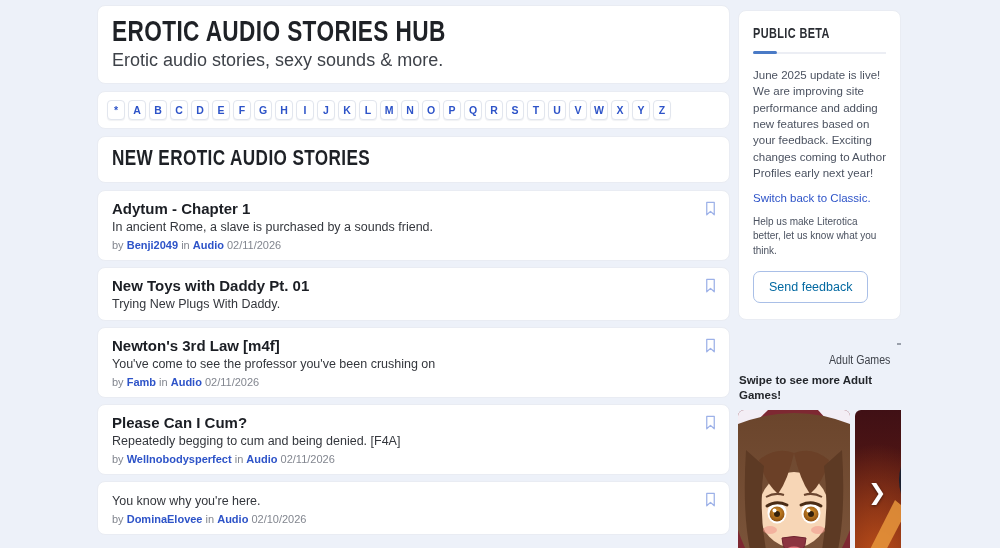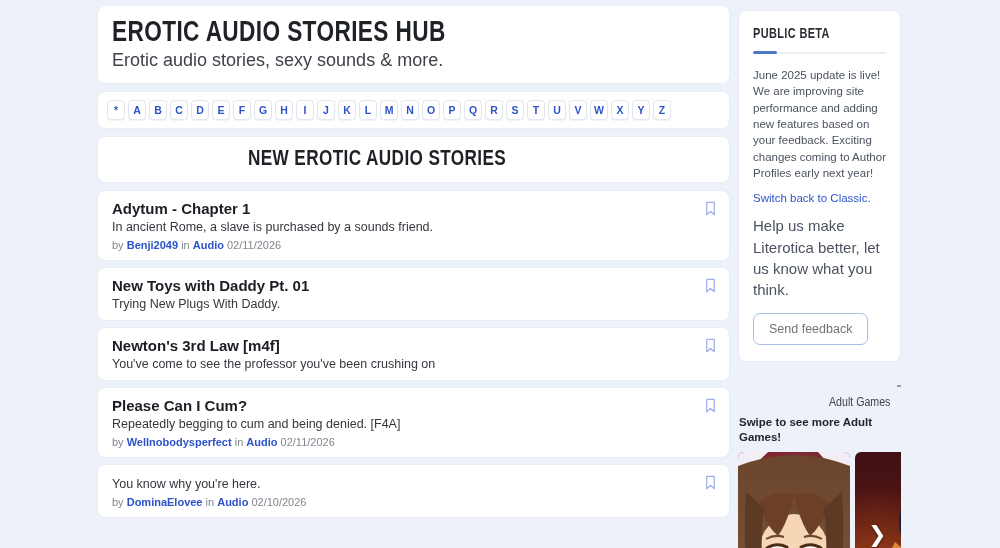--- a/index.html
+++ b/index.html
@@ -25,41 +25,41 @@
 
   
   .alpha-card{padding:8px 9px;display:flex;gap:3px;flex-wrap:nowrap;}
   .alpha-btn{
     width:18px;height:20px;flex:none;border:1px solid #e2e6ee;border-radius:4px;background:#fff;
     color:#2d53c8;font-weight:bold;font-size:10.5px;display:flex;align-items:center;justify-content:center;
     box-shadow:0 1px 1px rgba(20,30,60,.06);padding:0;font-family:inherit;cursor:pointer;
   }
 
   
-  .section-card{padding:8px 14px 11px;text-align:center;}
+  .section-card{padding:8px 14px 11px;}
   h2{margin:0;font-size:22px;color:#1e2126;font-weight:bold;}
 
   
   .stories-list{display:flex;flex-direction:column;gap:6px;}
   .story-card{padding:9px 36px 9px 14px;position:relative;}
   .story-title{font-size:15px;font-weight:bold;color:#1b1e24;cursor:pointer;}
   .story-desc{font-size:12.5px;color:#34373d;margin-top:3px;}
   .story-byline{font-size:11px;color:#82868f;margin-top:5px;}
   .blue-link{color:#2d53c8;font-weight:bold;text-decoration:none;cursor:pointer;}
   .bookmark{position:absolute;top:9px;right:11px;cursor:pointer;line-height:0;}
 
   
   .beta-card{padding:14px 14px 16px;}
   h3{margin:0;font-size:14px;color:#2a2d33;font-weight:bold;}
   .beta-divider{height:2px;background:#eceef4;position:relative;margin:11px 0 13px;}
   .beta-divider::before{content:'';position:absolute;left:0;top:-1px;width:24px;height:3px;background:#4a7ac6;border-radius:2px;}
   .beta-body{font-size:11.5px;color:#4b5260;line-height:1.42;margin:0 0 11px;}
   .classic-link{display:block;font-size:11.5px;margin:0 0 11px;color:#2d53c8;text-decoration:none;cursor:pointer;}
-  .help{font-size:15px;color:#4b5260;line-height:1.42;margin:0 0 13px;}
-  .feedback-btn{background:#fff;border:1px solid #a9bfe7;color:#737373;font-size:12.5px;padding:8px 15px;border-radius:7px;font-family:inherit;cursor:pointer;}
+  .help{font-size:10px;color:#4b5260;line-height:1.42;margin:0 0 13px;}
+  .feedback-btn{background:#fff;border:1px solid #a9bfe7;color:#0369a1;font-size:12.5px;padding:8px 15px;border-radius:7px;font-family:inherit;cursor:pointer;}
 
   
   .games-header{margin:15px 0 0 1px;display:flex;align-items:flex-end;gap:6px;flex-direction:column;}
   .games-bullet{width:4px;height:2px;background:#9aa0ab;margin-top:8px;flex:none;}
   .games-label{font-size:12.5px;color:#3f434b;margin-top:2px;flex:none;}
   .games-swipe{font-size:11.5px;font-weight:bold;color:#23262b;line-height:1.3;}
   .carousel{position:relative;margin-top:7px;width:163px;overflow:hidden;display:flex;gap:5px;}
   .game-card{width:112px;height:169px;flex:none;border-radius:6px;overflow:hidden;position:relative;cursor:pointer;}
   .game-card svg{display:block;}
   .game-caption{font:bold 9.5px "Liberation Sans",sans-serif;fill:#ffffff;opacity:.92;}
@@ -164,20 +164,27 @@
           <span class="bookmark">
             <svg width="15" height="17" viewBox="0 0 24 26">
               <path d="M6 3 h12 v20 l-6 -5.4 l-6 5.4 z" fill="none" stroke="#9db1e8" stroke-width="2" stroke-linejoin="round"></path>
             </svg>
           </span>
         </div>
 
         <div class="card story-card">
           <div class="story-title">Newton's 3rd Law [m4f]</div>
           <div class="story-desc">You've come to see the professor you've been crushing on</div>
+          <div class="story-byline">
+            <span>by</span>
+            <a class="blue-link">Famb</a>
+            <span>in</span>
+            <a class="blue-link">Audio</a>
+            <span>02/11/2026</span>
+          </div>
           <span class="bookmark">
             <svg width="15" height="17" viewBox="0 0 24 26">
               <path d="M6 3 h12 v20 l-6 -5.4 l-6 5.4 z" fill="none" stroke="#9db1e8" stroke-width="2" stroke-linejoin="round"></path>
             </svg>
           </span>
         </div>
 
         <div class="card story-card">
           <div class="story-title">Please Can I Cum?</div>
           <div class="story-desc">Repeatedly begging to cum and being denied. [F4A]</div>

